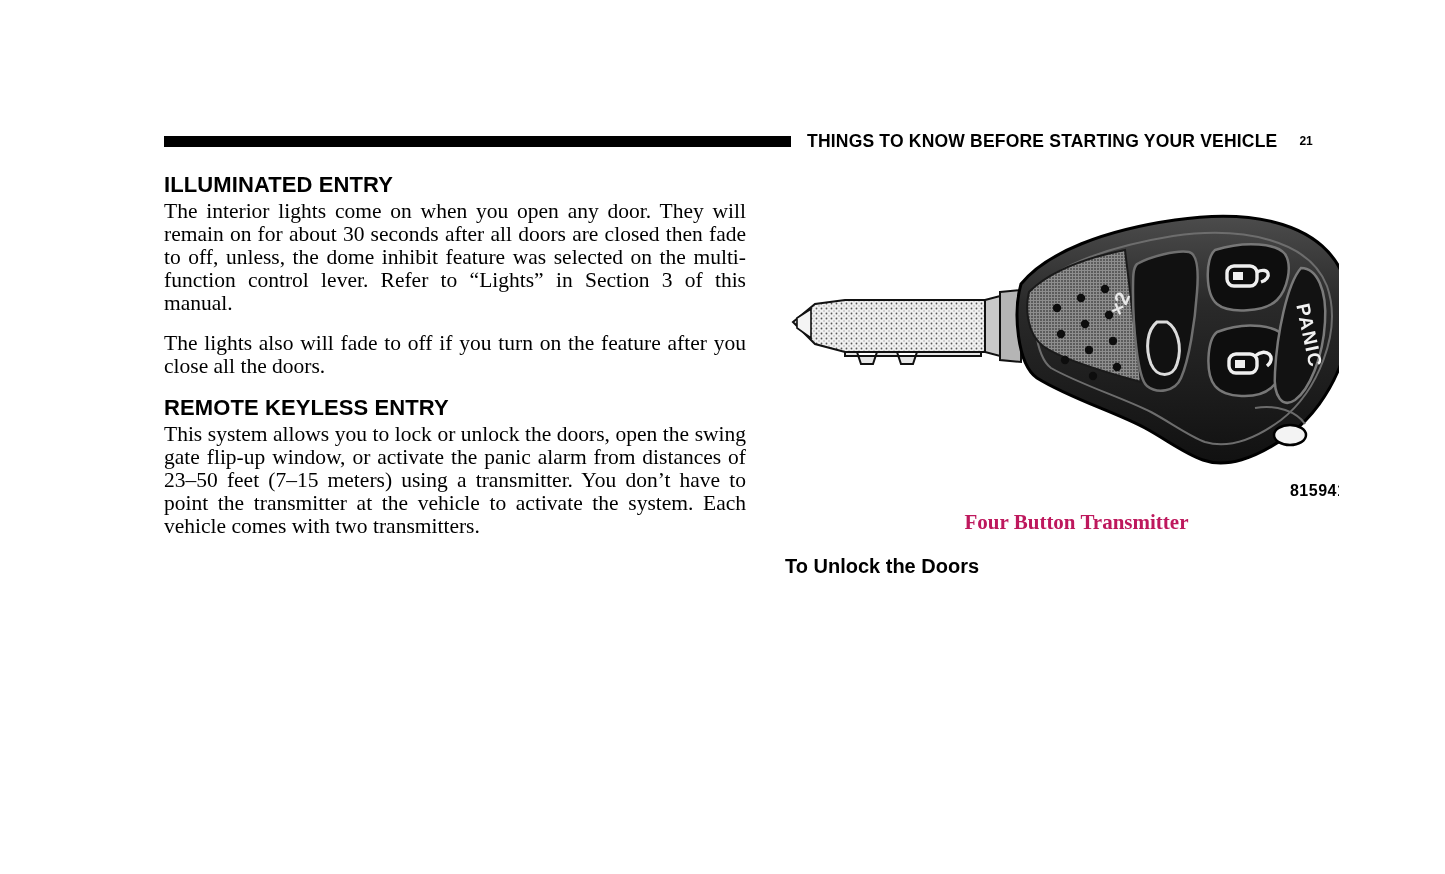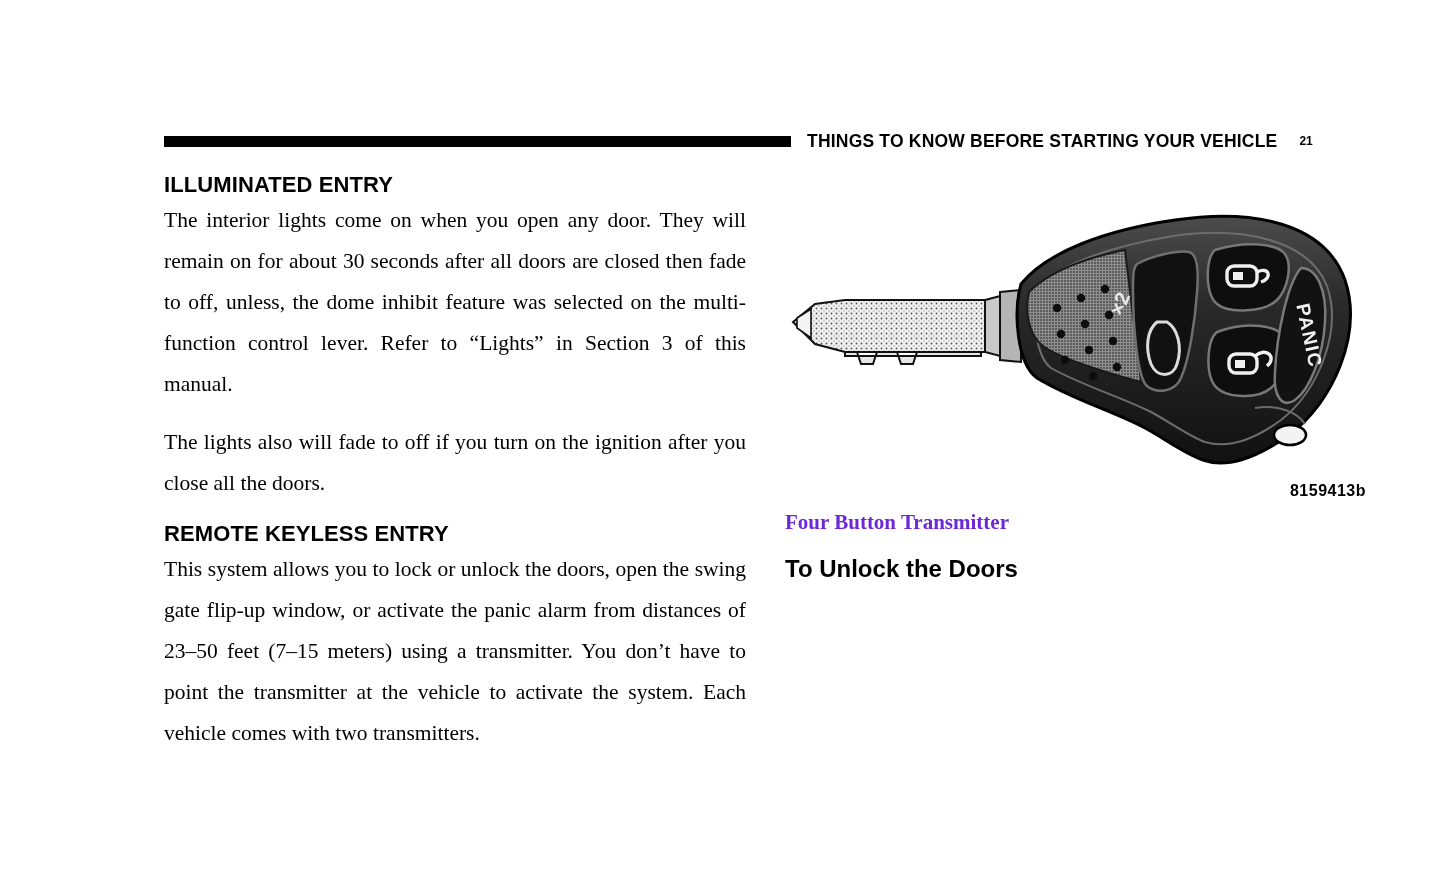--- a/index.html
+++ b/index.html
@@ -7,21 +7,20 @@
     padding: 0;
     background: #ffffff;
   }
   .page {
     position: relative;
     width: 1339px;
     height: 874px;
     background: #ffffff;
     font-family: "Liberation Serif", serif;
     overflow: hidden;
-    padding-left: 46px;
   }
 
   
   .header {
     position: absolute;
     left: 164px;
     top: 128px;
     width: 1204px;
     height: 26px;
     display: flex;
@@ -84,28 +83,28 @@
     font-family: "Liberation Sans", sans-serif;
     font-weight: bold;
     font-size: 22px;
     margin: 0 0 2px 0;
     letter-spacing: 0.1px;
     color: #000;
   }
   h3.subheading {
     font-family: "Liberation Sans", sans-serif;
     font-weight: bold;
-    font-size: 24px;
+    font-size: 20px;
     margin: 10px 0 1px 0;
     color: #000;
   }
   p.body {
     font-family: "Liberation Serif", serif;
     font-size: 21.5px;
-    line-height: 41px;
+    line-height: 23px;
     text-align: justify;
     text-justify: inter-word;
     margin: 0 0 17px 0;
     color: #000;
     hyphens: none;
   }
   p.body.last { margin-bottom: 17px; }
   p.tight { margin-bottom: 0; }
 
   
@@ -129,25 +128,25 @@
     font-weight: bold;
     font-size: 16px;
     letter-spacing: 0.5px;
     color: #000;
   }
   .fig-caption {
     position: absolute;
     left: 0;
     top: 338px;
     width: 583px;
-    text-align: left;
+    text-align: center;
     font-family: "Liberation Serif", serif;
     font-weight: bold;
     font-size: 21px;
-    color: #6d28d9;
+    color: #be185d;
   }
   .right-text {
     position: absolute;
     left: 785px;
     top: 545px;
     width: 583px;
   }
 </style>
 </head>
 <body>
@@ -160,21 +159,21 @@
     <div class="header-page">21</div>
   </div>
 
   <div class="section-tab">
     <span>2</span>
   </div>
 
   <div class="col-left">
     <h2 class="heading">ILLUMINATED ENTRY</h2>
     <p class="body">The interior lights come on when you open any door. They will remain on for about 30 seconds after all doors are closed then fade to off, unless, the dome inhibit feature was selected on the multi-function control lever. Refer to “Lights” in Section 3 of this manual.</p>
-    <p class="body">The lights also will fade to off if you turn on the ignition after you close all the doors.</p>
+    <p class="body">The lights also will fade to off if you turn on the feature after you close all the doors.</p>
     <h2 class="heading">REMOTE KEYLESS ENTRY</h2>
     <p class="body last">This system allows you to lock or unlock the doors, open the swing gate flip-up window, or activate the panic alarm from distances of 23–50 feet (7–15 meters) using a transmitter. You don’t have to point the transmitter at the vehicle to activate the system. Each vehicle comes with two transmitters.</p>
   </div>
 
   <div class="col-right">
     <div class="figure">
       <div class="fob-wrap">
         <svg viewBox="0 0 583 318" width="583" height="318">
           <defs>
             <pattern id="stip" width="4" height="4" patternUnits="userSpaceOnUse">

